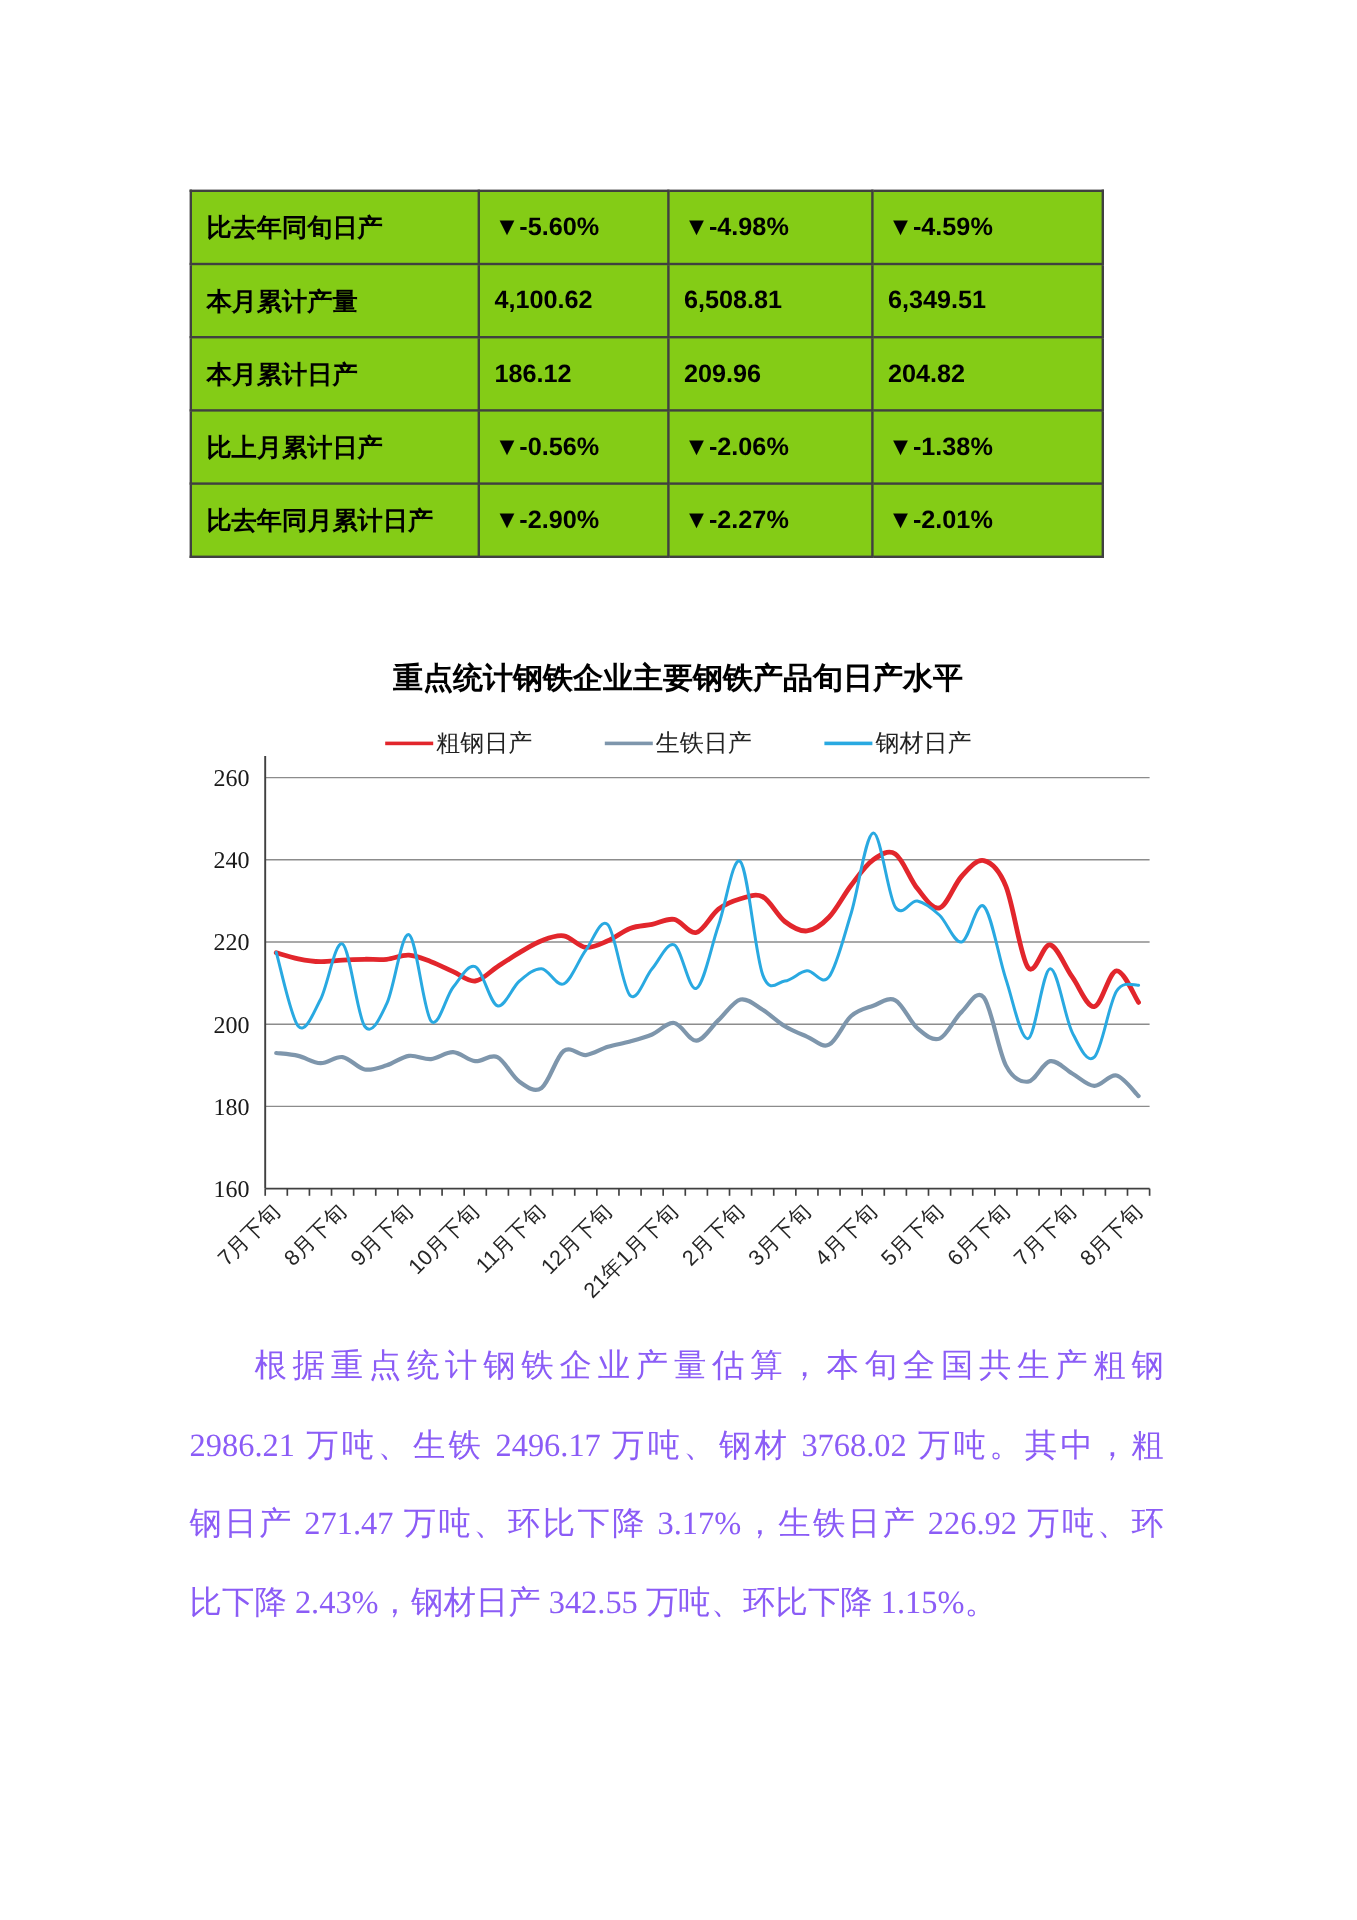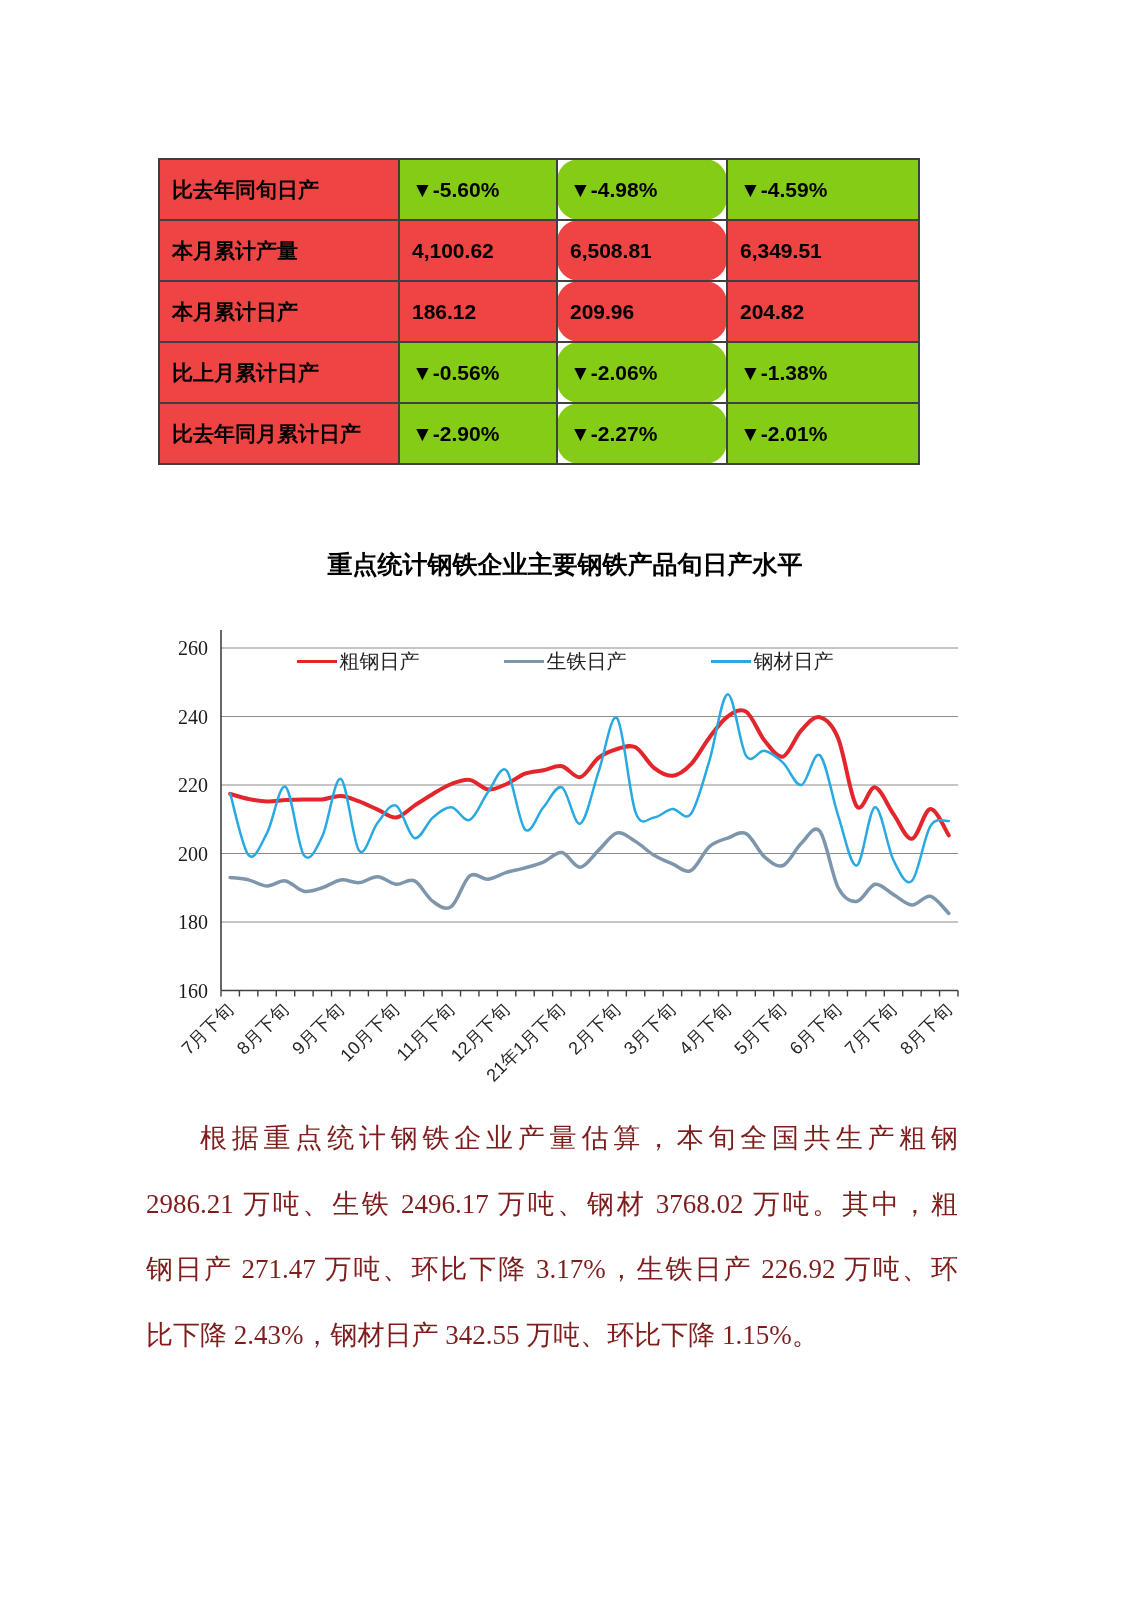--- a/index.html
+++ b/index.html
@@ -5,38 +5,38 @@
   html,body{margin:0;padding:0;background:#ffffff;}
   .page{position:relative;width:1131px;height:1600px;background:#fff;overflow:hidden;
         font-family:"Liberation Sans",sans-serif;color:#000;}
 
   
   .stat-table{position:absolute;left:158px;top:158px;border-collapse:collapse;table-layout:fixed;}
   .stat-table td{border:2.5px solid #404040;height:59px;font-size:21px;font-weight:bold;
                  padding:0 0 0 12px;vertical-align:middle;}
   .col-label{width:226px;}
   .col-v1{width:144px;}
-  .col-v2{width:156px;border-radius:22px;}
+  .col-v2{width:156px;}
   .col-v3{width:178px;}
-  .cell-peach{background:#ef4444;}
+  .cell-peach{background:#84cc16;}
   .cell-green{background:#84cc16;}
 
   
   .chart-wrap{position:absolute;left:150px;top:540px;width:830px;height:560px;}
   .chart-title{position:absolute;top:8px;left:0;width:100%;text-align:center;
                font-size:25px;font-weight:bold;color:#000;}
   .legend{position:absolute;top:66px;left:0;width:100%;display:flex;justify-content:center;
-          align-items:center;gap:84px;margin-top:42px;}
+          align-items:center;gap:60px;}
   .legend-item{display:flex;align-items:center;font-size:20px;color:#222;}
   .legend-swatch{display:inline-block;width:40px;margin-right:3px;}
   .chart-svg{position:absolute;left:0;top:88px;}
 
   
-  .body-text{position:absolute;left:146px;top:1106px;width:812px;
-             font-family:"Liberation Serif",serif;font-size:27px;line-height:65.5px;color:#7f1d1d;}
+  .body-text{position:absolute;left:158px;top:1106px;width:812px;
+             font-family:"Liberation Serif",serif;font-size:27px;line-height:65.5px;color:#8b5cf6;}
   .pline{text-align:justify;text-align-last:justify;}
   .pline.first{text-indent:54px;}
   .pline.last{text-align-last:left;}
 
   
   .page-num{position:absolute;top:1448px;left:0;width:100%;text-align:center;
             font-size:17px;font-weight:bold;letter-spacing:2px;color:#1a1a1a;}
 </style>
 </head>
 <body>

